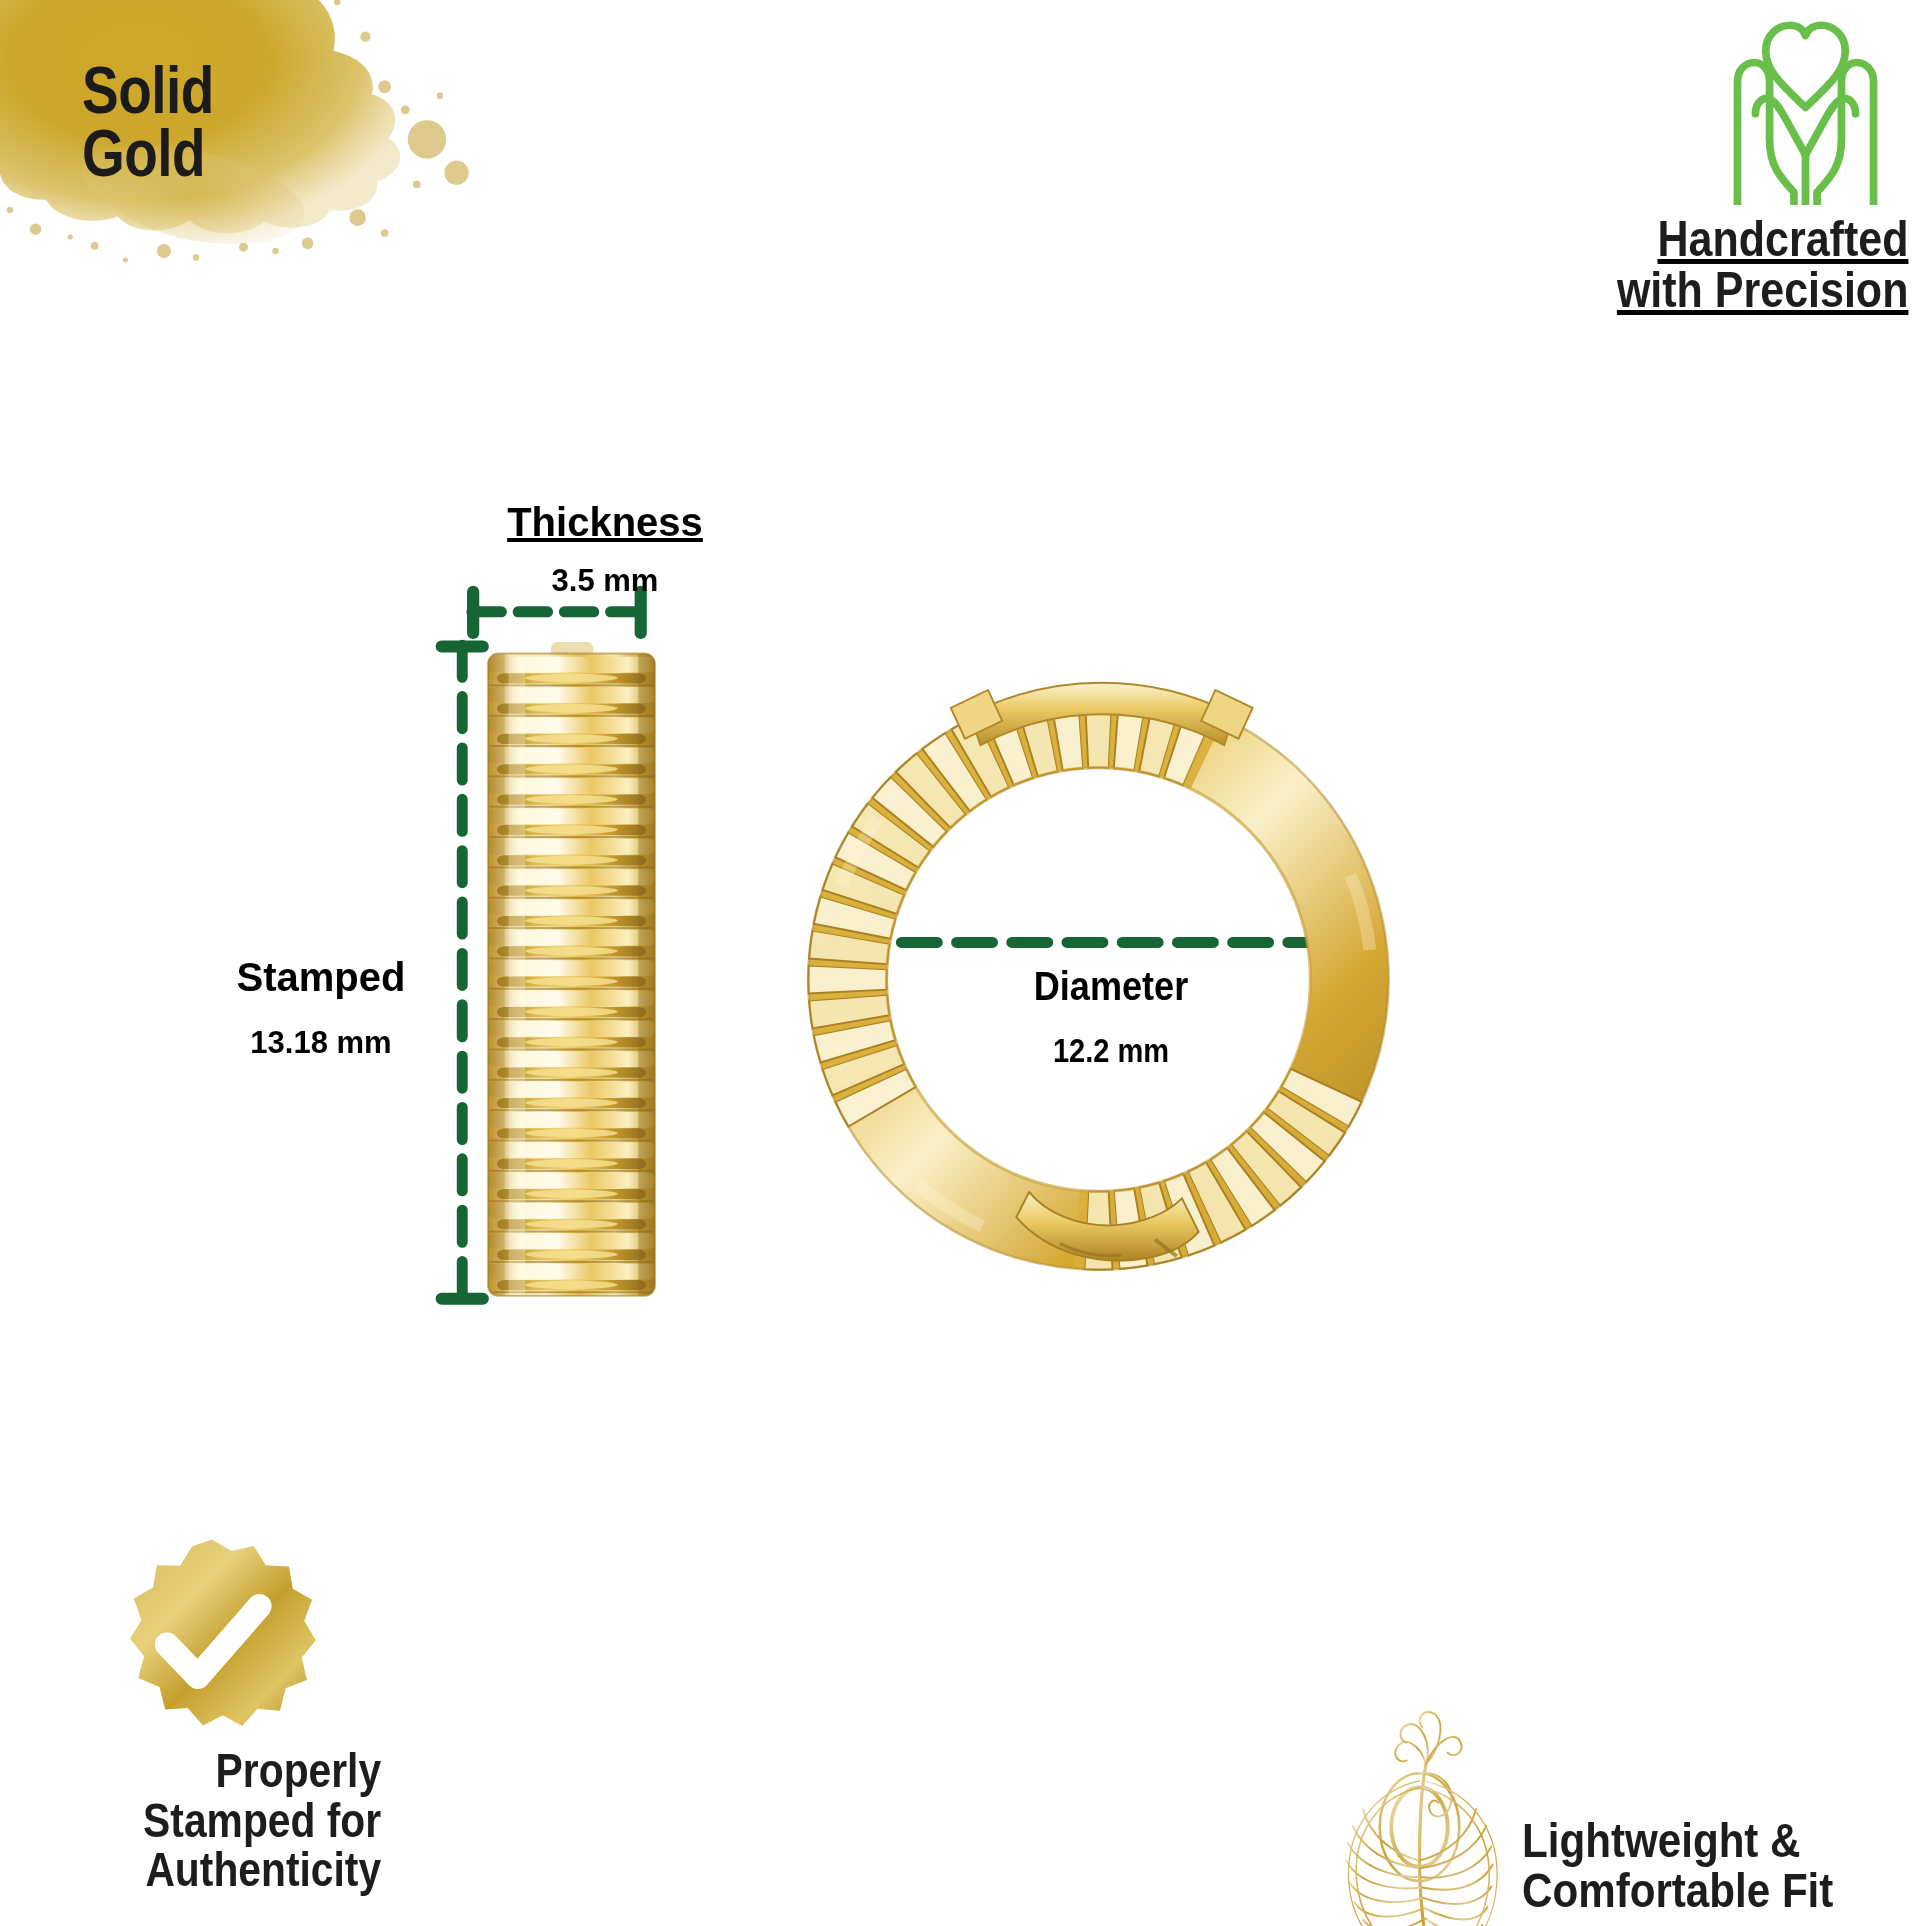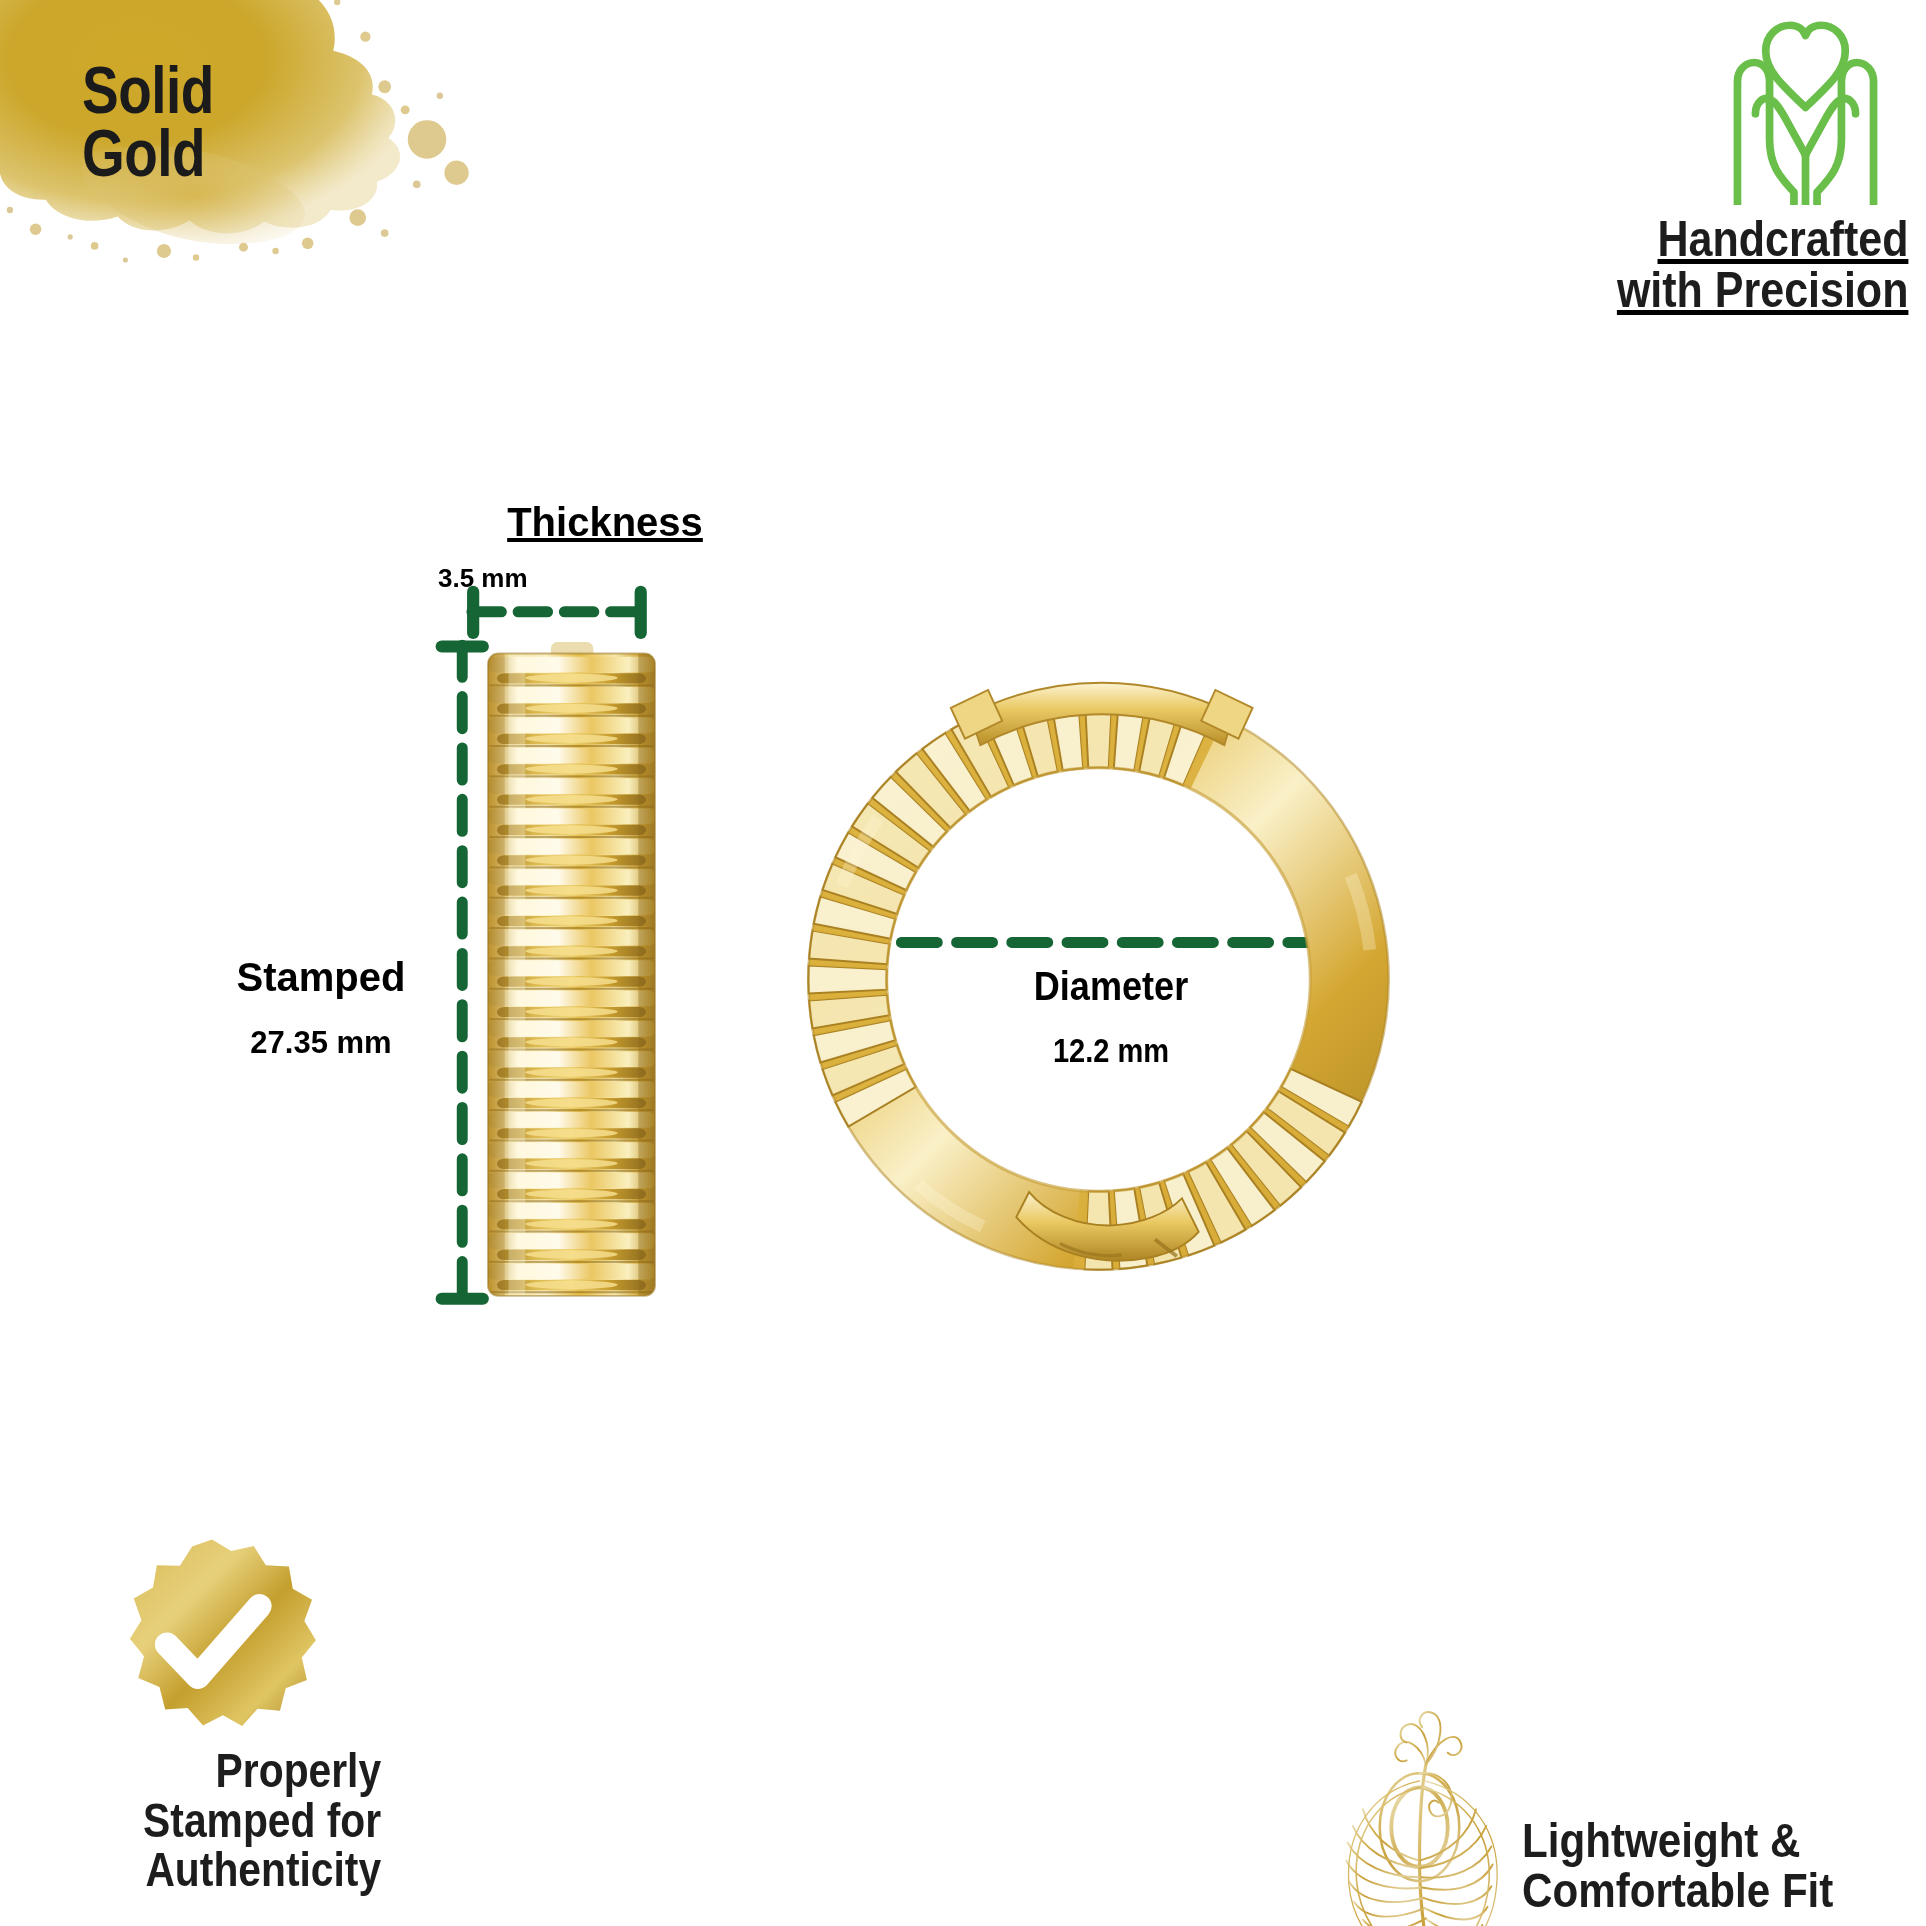--- a/index.html
+++ b/index.html
@@ -42,21 +42,21 @@
     white-space:nowrap;
   }
   .dim-value{
     font-weight:700;color:#000;font-size:33px;line-height:1;
     white-space:nowrap;
   }
   .cond{font-family:"Liberation Sans Narrow","Liberation Sans",sans-serif;
         transform:scaleX(0.88);transform-origin:center top;}
 
   #thickness-title{left:438px;top:502px;width:334px;text-align:center;text-decoration:underline;}
-  #thickness-value{left:438px;top:565px;width:334px;text-align:left;font-size:26px;}
+  #thickness-value{left:438px;top:565px;width:334px;text-align:center;font-size:31px;}
   #length-title{left:212px;top:957px;width:218px;text-align:center;}
   #length-value{left:199px;top:1027px;width:244px;text-align:center;font-size:31px;}
   #diameter-title{left:912px;top:966px;width:398px;text-align:center;font-size:41px;}
   #diameter-value{left:912px;top:1034px;width:398px;text-align:center;font-size:33px;}
 
   
   #dim-lines{left:0;top:0;width:1926px;height:1926px;pointer-events:none;}
 
   
   #earring-side{left:475px;top:642px;width:193px;height:668px;}
@@ -196,21 +196,21 @@
     <line x1="1318" y1="1468" x2="2110" y2="1468" stroke-dasharray="56 30"></line>
     <line x1="1320" y1="1436" x2="1320" y2="1500" stroke-width="19"></line>
     <line x1="2108" y1="1436" x2="2108" y2="1500" stroke-width="19"></line>
   </g>
 </svg>
 
 <div class="abs dim-title" id="thickness-title">Thickness</div>
 <div class="abs dim-value" id="thickness-value">3.5 mm</div>
 
 <div class="abs dim-title" id="length-title">Stamped</div>
-<div class="abs dim-value" id="length-value">27.35 mm</div>
+<div class="abs dim-value" id="length-value">13.18 mm</div>
 
 <div class="abs dim-title cond" id="diameter-title">Diameter</div>
 <div class="abs dim-value cond" id="diameter-value">12.2 mm</div>
 
 <svg class="abs" id="earring-side" viewBox="0 0 300 1040" xmlns="http://www.w3.org/2000/svg">
   <defs>
     <linearGradient id="sideBody" x1="0" y1="0" x2="1" y2="0">
       <stop offset="0%" stop-color="#C89A2B"></stop>
       <stop offset="12%" stop-color="#F2DE9A"></stop>
       <stop offset="34%" stop-color="#FBF0C4"></stop>

